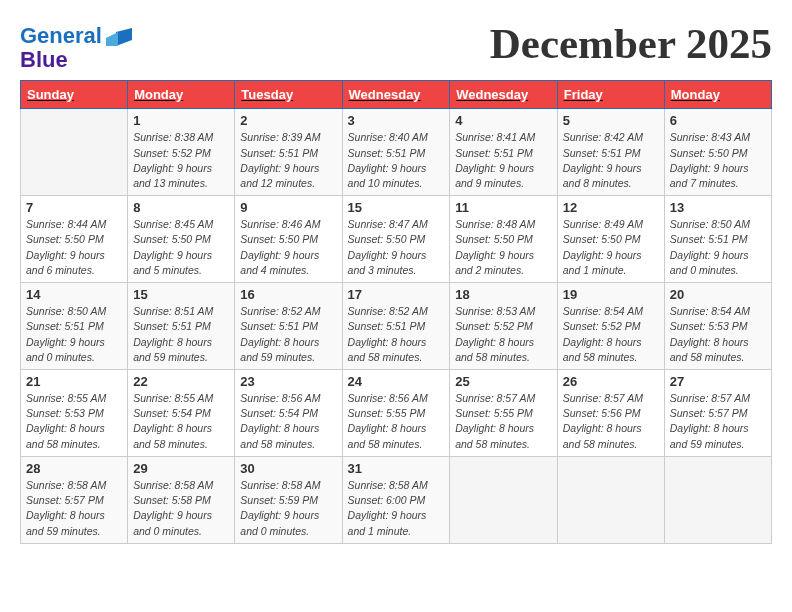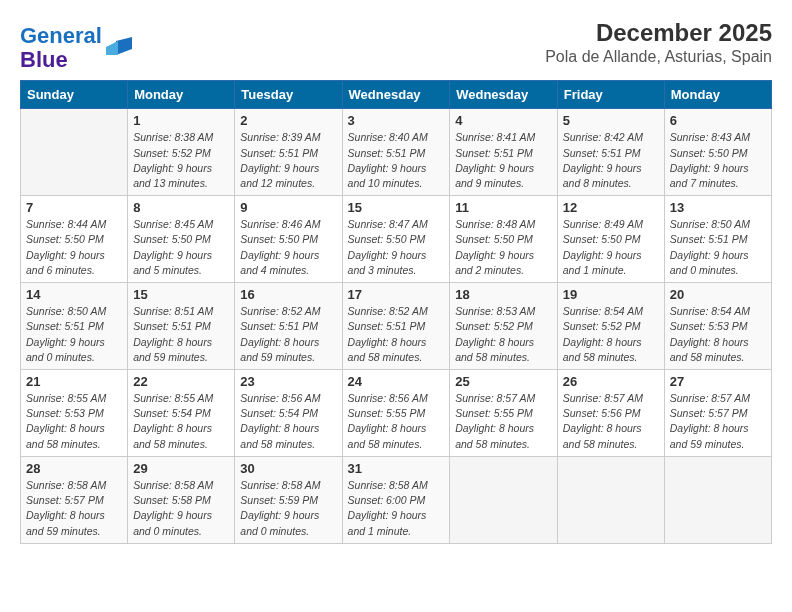--- a/index.html
+++ b/index.html
@@ -11,58 +11,59 @@
       padding: 20px;
     }
     .header {
       display: flex;
       align-items: flex-start;
       justify-content: space-between;
       margin-bottom: 6px;
     }
     .logo {
       display: flex;
-      align-items: center;
       margin-top: 4px;
     }
     .logo-text {
       font-size: 22px;
       font-weight: bold;
       color: #333;
       line-height: 1.1;
     }
     .logo-text span {
       color: #1a6fbe;
     }
     .logo-icon {
       width: 30px;
       height: 30px;
       margin-left: 2px;
     }
     .title-block {
       text-align: right;
     }
     .month-title {
-      font-size: 24px;
+      font-size: 43px;
       font-weight: bold;
       color: #333;
       line-height: 1.1;
+      font-family: Liberation Serif, serif;
     }
     .location {
       font-size: 16px;
       color: #555;
       margin-top: 2px;
     }
     .calendar {
       width: 100%;
       border-collapse: collapse;
       margin-top: 8px;
     }
     .calendar thead tr {
-      background-color: #0369a1;
+      background-color: #ef4444;
+      text-decoration: underline;
     }
     .calendar thead th {
       color: #fff;
       font-size: 13px;
       font-weight: 600;
       padding: 6px 6px;
       text-align: left;
       border: 1px solid #2a6aaa;
     }
     .calendar tbody td {
@@ -104,21 +105,20 @@
         <span style="color:#4c1d95;">Blue</span>
       </div>
     </div>
     <svg class="logo-icon" viewBox="0 0 30 30">
       <polygon points="12,8 28,4 28,16 12,22" fill="#1a6fbe"></polygon>
       <polygon points="2,14 14,8 14,22 2,22" fill="#4aabde"></polygon>
     </svg>
   </div>
   <div class="title-block">
     <div class="month-title">December 2025</div>
-    <div class="location">Pola de Allande, Asturias, Spain</div>
   </div>
 </div>
 
 <table class="calendar">
   <thead>
     <tr>
     <th>Sunday</th>
         <th>Monday</th>
         <th>Tuesday</th>
         <th>Wednesday</th>

